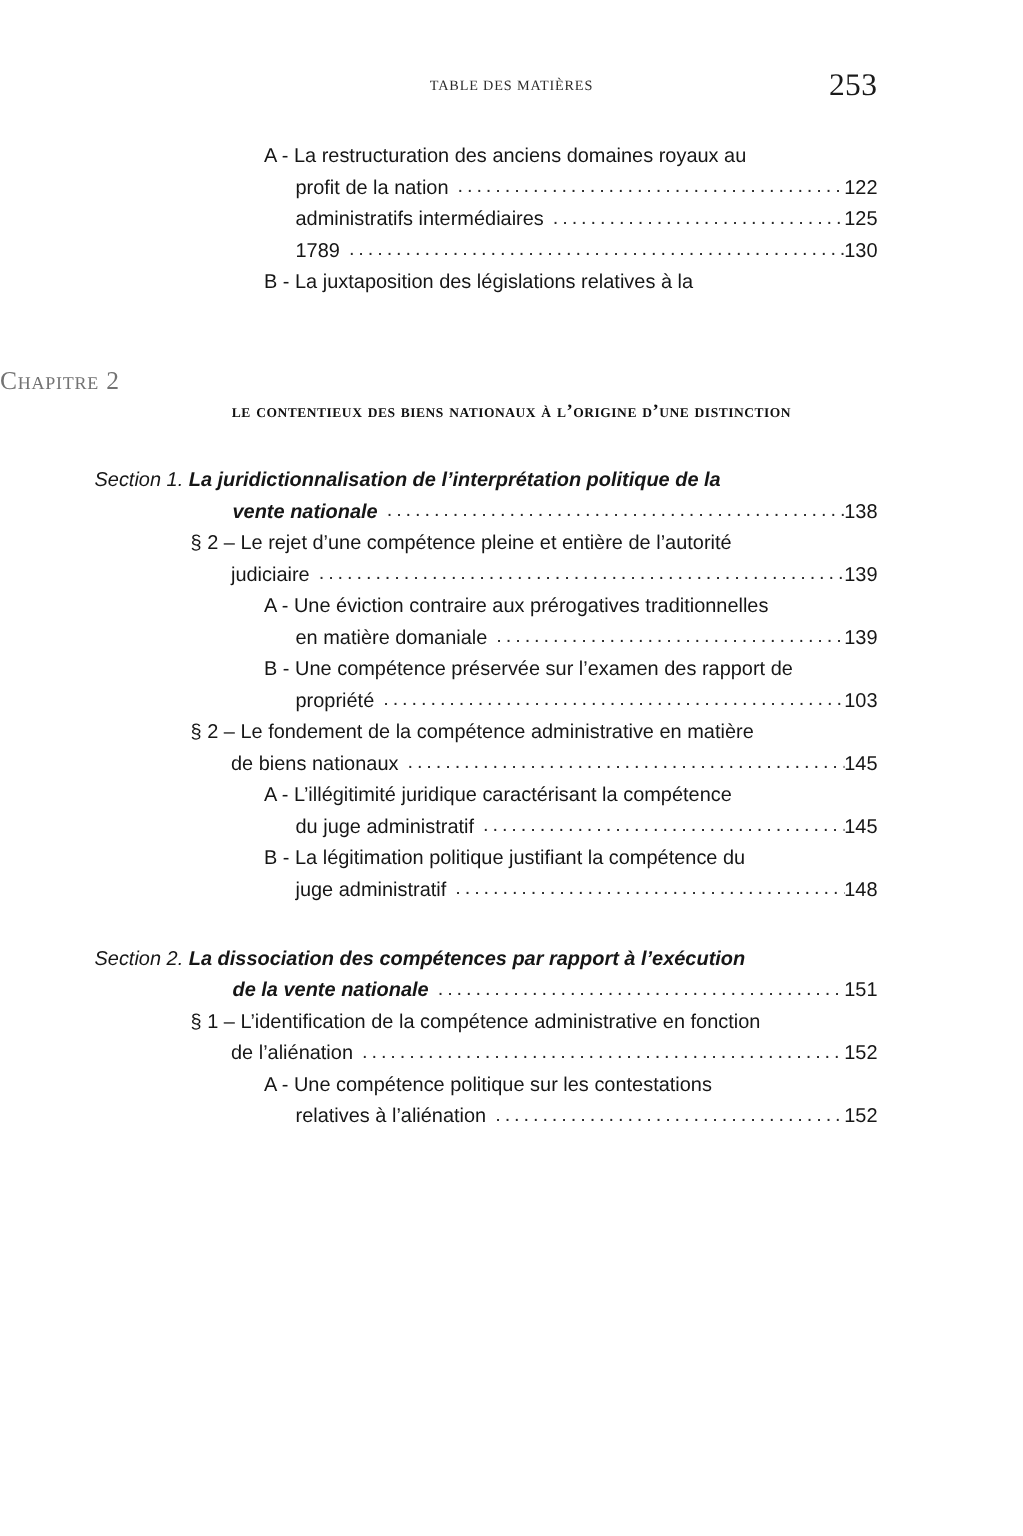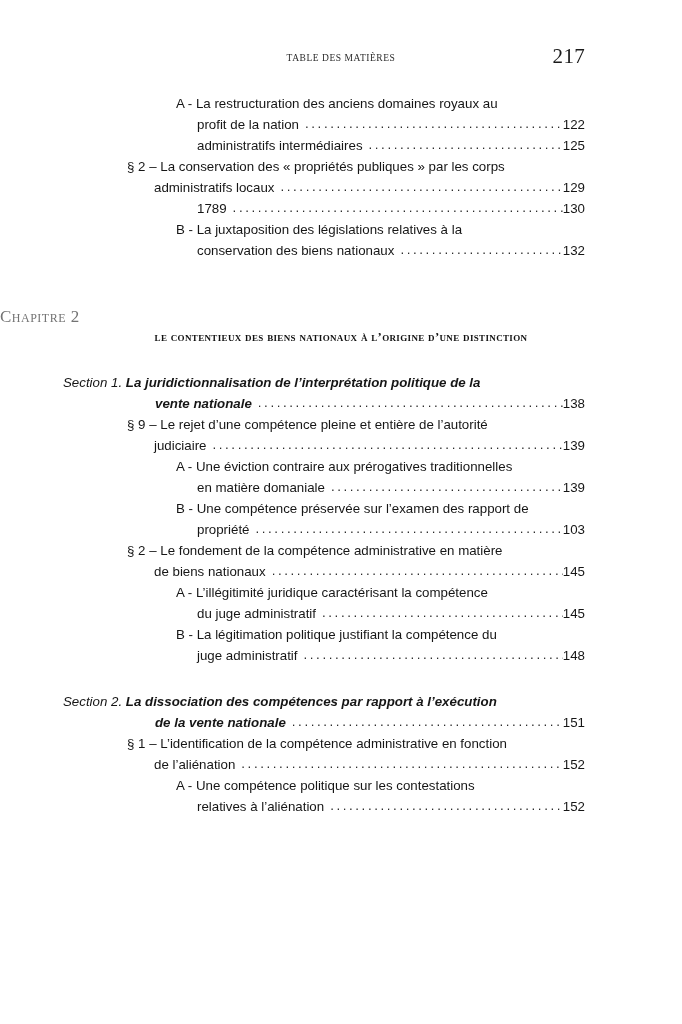--- a/index.html
+++ b/index.html
@@ -182,21 +182,21 @@
 
   .gap-before-section { height: 25px; }
 </style>
 </head>
 <body>
 
 <div class="page">
 
   <div class="running-head">
     <div class="running-head-title">Table des matières</div>
-    <div class="folio">217</div>
+    <div class="folio">253</div>
   </div>
 
   <div class="toc">
 
     <div id="top-entries">
         <div class="entry">
           <div class="row lvl-ab noleader">
             <span class="txt">A - La restructuration des anciens domaines royaux au</span>
             <span class="pageno"></span>
           </div>
@@ -207,46 +207,30 @@
           </div>
         </div>
         <div class="entry">
           <div class="row lvl-ab-c">
             <span class="txt">administratifs intermédiaires</span>
             <span class="leader"></span>
             <span class="pageno">125</span>
           </div>
         </div>
         <div class="entry">
-          <div class="row lvl-para noleader">
-            <span class="txt">§ 2 – La conservation des « propriétés publiques » par les corps</span>
-            <span class="pageno"></span>
-          </div>
-          <div class="row lvl-para-c">
-            <span class="txt">administratifs locaux</span>
-            <span class="leader"></span>
-            <span class="pageno">129</span>
-          </div>
-        </div>
-        <div class="entry">
           <div class="row lvl-ab-c">
             <span class="txt">1789</span>
             <span class="leader"></span>
             <span class="pageno">130</span>
           </div>
         </div>
         <div class="entry">
           <div class="row lvl-ab noleader">
             <span class="txt">B - La juxtaposition des législations relatives à la</span>
             <span class="pageno"></span>
-          </div>
-          <div class="row lvl-ab-c">
-            <span class="txt">conservation des biens nationaux</span>
-            <span class="leader"></span>
-            <span class="pageno">132</span>
           </div>
         </div>
       </div>
 
     <div class="chapter">
       <div class="chapter-kicker">Chapitre 2</div>
       <div class="chapter-title-line">Le contentieux des biens nationaux à l’origine d’une distinction</div>
     </div>
 
     <div id="sections">
@@ -257,21 +241,21 @@
             <span class="pageno"></span>
           </div>
           <div class="row lvl-section-c">
             <span class="txt"><span class="section-title">vente nationale</span></span>
             <span class="leader"></span>
             <span class="pageno">138</span>
           </div>
         </div>
         <div class="entry">
           <div class="row lvl-para noleader">
-            <span class="txt">§ 9 – Le rejet d’une compétence pleine et entière de l’autorité</span>
+            <span class="txt">§ 2 – Le rejet d’une compétence pleine et entière de l’autorité</span>
             <span class="pageno"></span>
           </div>
           <div class="row lvl-para-c">
             <span class="txt">judiciaire</span>
             <span class="leader"></span>
             <span class="pageno">139</span>
           </div>
         </div>
         <div class="entry">
           <div class="row lvl-ab noleader">

